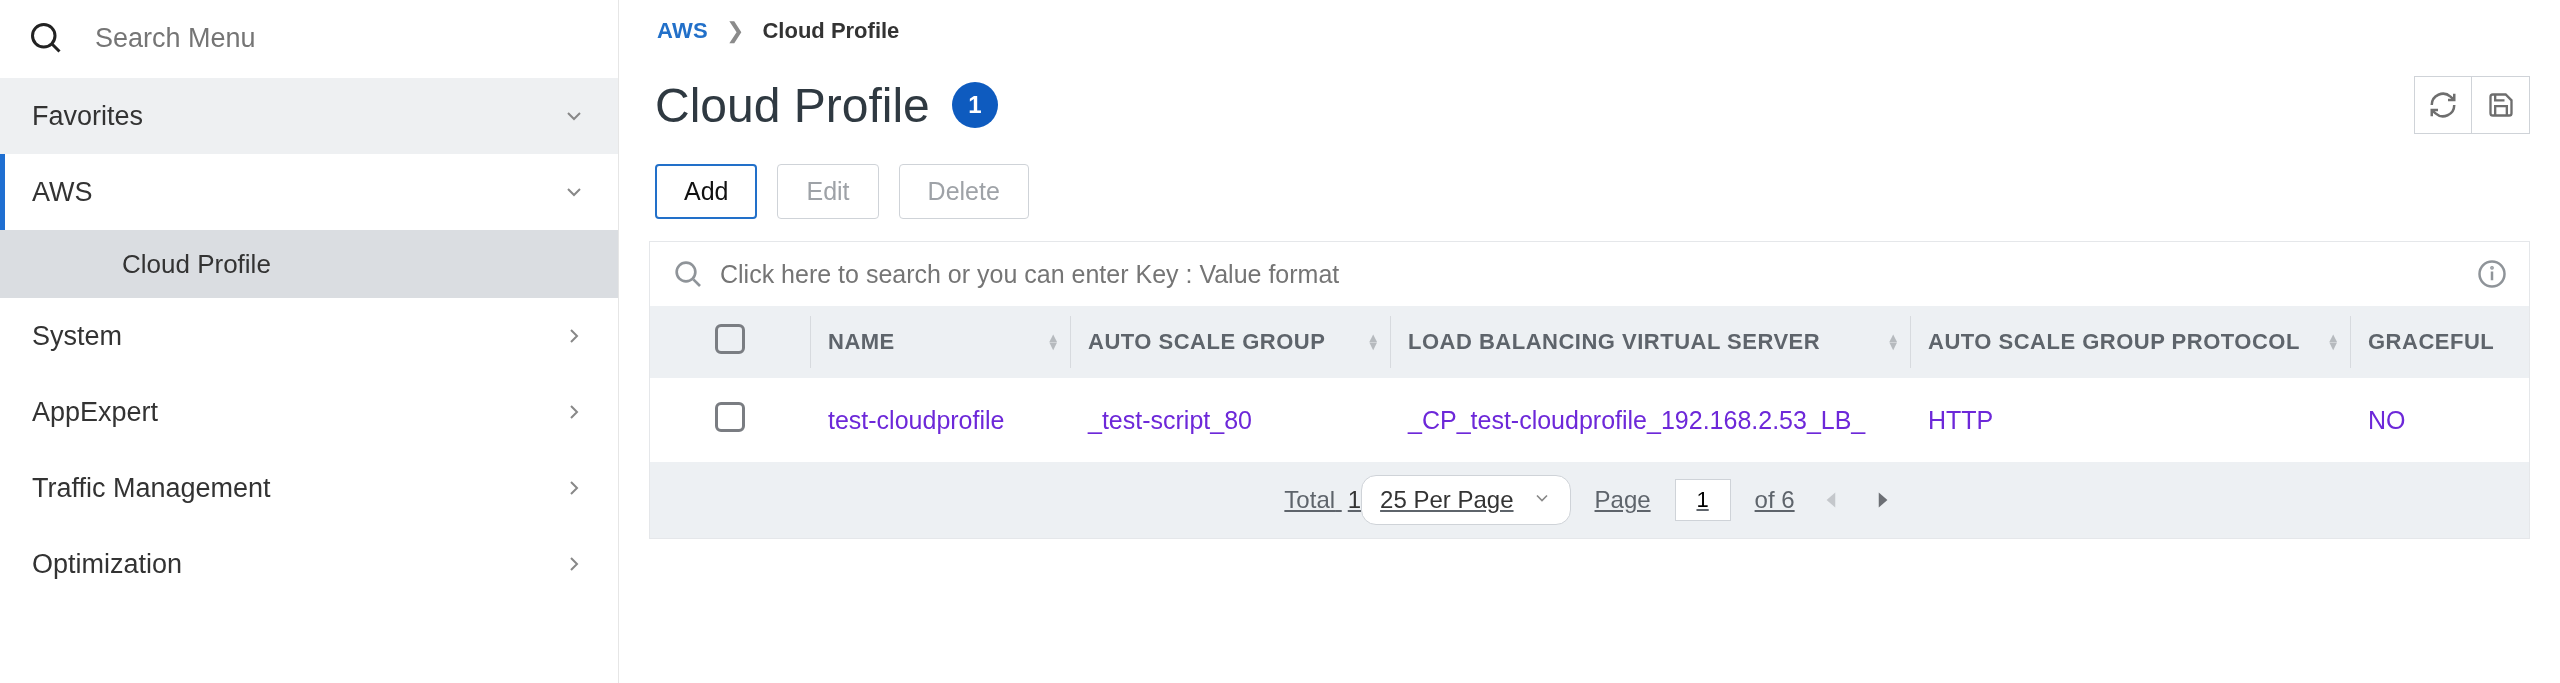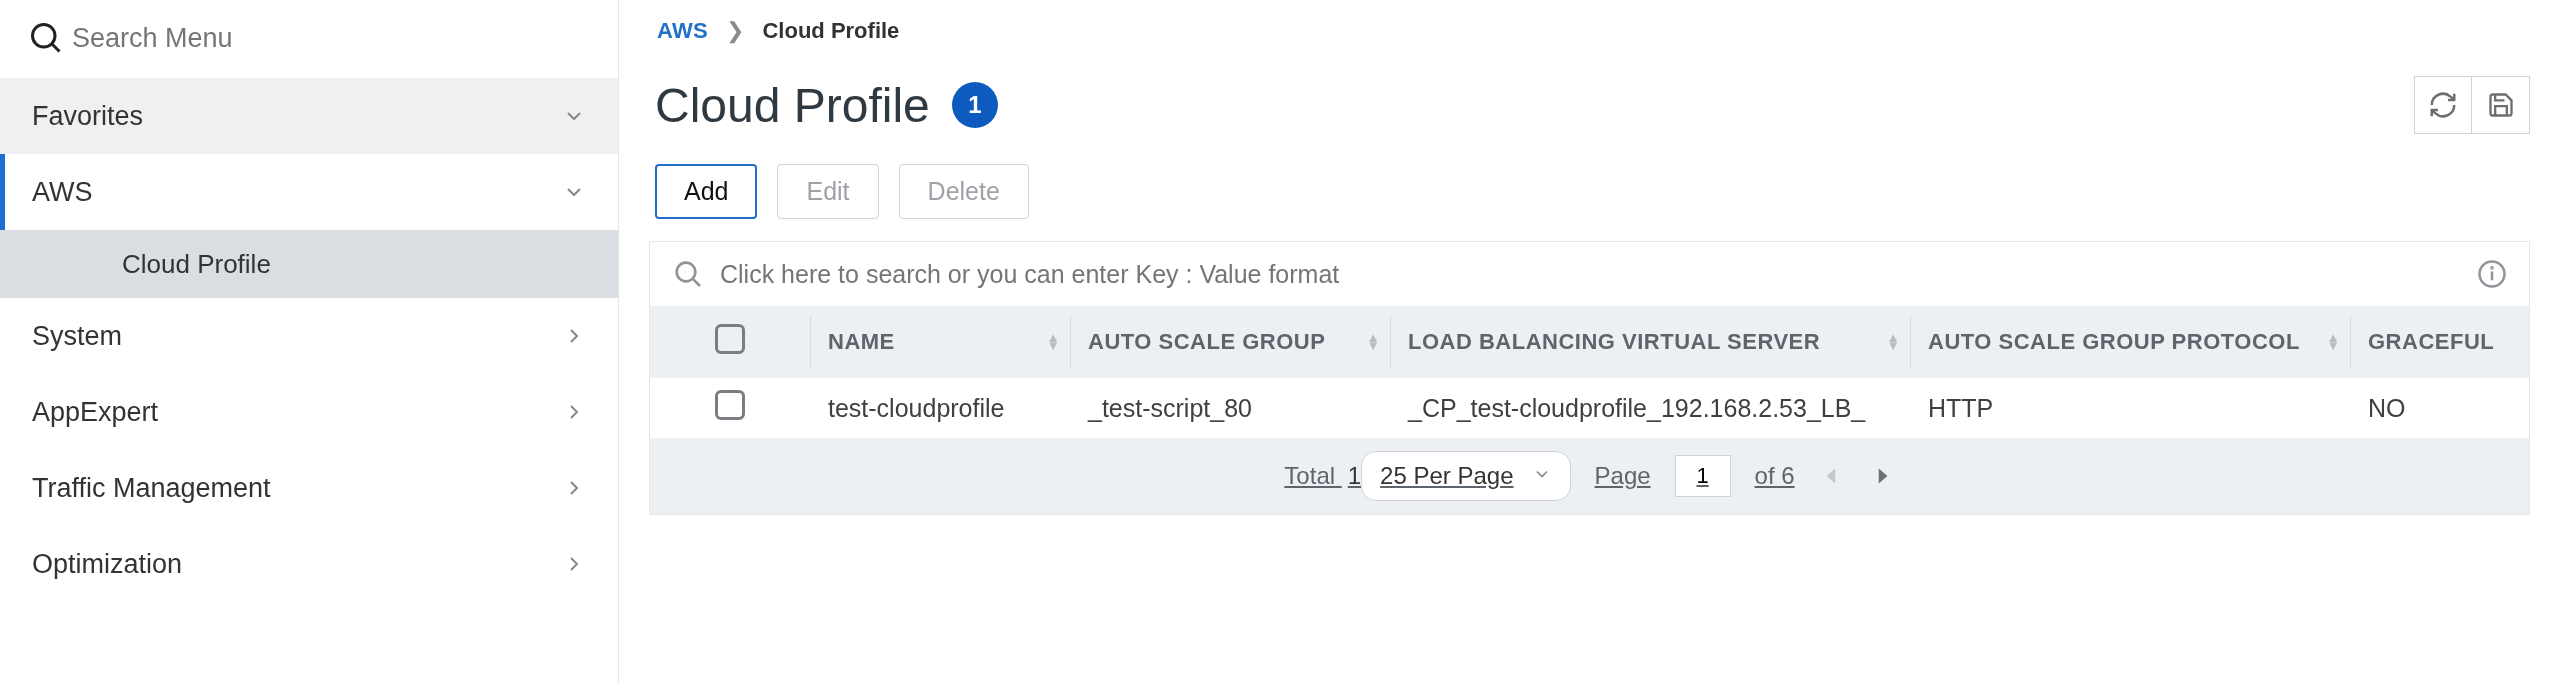--- a/index.html
+++ b/index.html
@@ -2,21 +2,21 @@
 <html><head>
 <meta charset="utf-8">
 <style>
   * { box-sizing: border-box; margin: 0; padding: 0; }
   html, body { font-family: -apple-system, BlinkMacSystemFont, "Segoe UI", Arial, sans-serif; color:#333; background:#fff; }
 
   .app { display:flex; width:2560px; height:683px; }
 
   
   .sidebar { width:619px; border-right:1px solid #e6e6e6; display:flex; flex-direction:column; }
-  .search-row { display:flex; align-items:center; gap:8px; padding:20px 28px 22px 28px; }
+  .search-row { display:flex; align-items:center; gap:31px; padding:20px 28px 22px 28px; }
   .search-row .icon { width:36px; height:36px; color:#222; }
   .search-row input { border:none; outline:none; font-size:27px; color:#8b8b8b; width:400px; background:transparent; }
 
   .sb-item { display:flex; align-items:center; justify-content:space-between; padding:8px 32px; height:76px; font-size:27px; color:#333; cursor:pointer; }
   .sb-item.fav { background:#eef0f2; }
   .sb-item.aws { background:#fff; position:relative; }
   .sb-item.aws::before { content:""; position:absolute; left:0; top:0; bottom:0; width:5px; background:#1f6fd1; }
   .sb-item.sub { background:#dadde1; padding-left:122px; height:68px; font-size:26px; }
   .sb-item .chev { width:24px; height:24px; color:#888; }
   .sb-item .chev svg { display:block; }
@@ -49,21 +49,21 @@
   .filter-row input { border:none; outline:none; font-size:25px; color:#8f9499; flex:1; background:transparent; }
   .filter-row .info { width:30px; height:30px; color:#8f9499; }
 
   table { width:100%; border-collapse:collapse; table-layout:fixed; }
 
   thead th { background:#edf0f3; font-size:22px; font-weight:600; color:#5e646b; text-align:left; letter-spacing:.5px; padding:18px 18px; position:relative; }
   thead th.chkcol { width:160px; text-align:center; }
   thead th .sorters { position:absolute; right:10px; top:50%; transform:translateY(-50%); display:flex; flex-direction:column; line-height:8px; color:#b6babe; font-size:13px; }
   thead th + th::before { content:""; position:absolute; left:0; top:10px; bottom:10px; width:1px; background:#d7dade; }
 
-  tbody td { font-size:25px; padding:12px 18px; color:#404040; white-space:nowrap; overflow:hidden; text-overflow:ellipsis; }
+  tbody td { font-size:25px; padding:24px 18px; color:#6d28d9; white-space:nowrap; overflow:hidden; text-overflow:ellipsis; }
   tbody td.chkcol { text-align:center; }
 
   .cbox { width:30px; height:30px; border:3px solid #7a7d82; border-radius:6px; display:inline-block; }
 
   .footer-row { display:flex; align-items:center; justify-content:center; background:#edf0f3; padding:13px 24px; font-size:24px; color:#5e646b;text-decoration:underline; }
   .footer-left span.tot { color:#5e646b; }
   .footer-left span.cnt { color:#333; margin-left:6px; }
   .footer-right { display:flex; align-items:center; gap:24px; }
   .perpage { display:flex; align-items:center; gap:18px; border:1px solid #cfd3d8; background:#fff; padding:10px 18px; border-radius:15px; font-size:24px; color:#333; }
   .perpage .chev { color:#888; }

